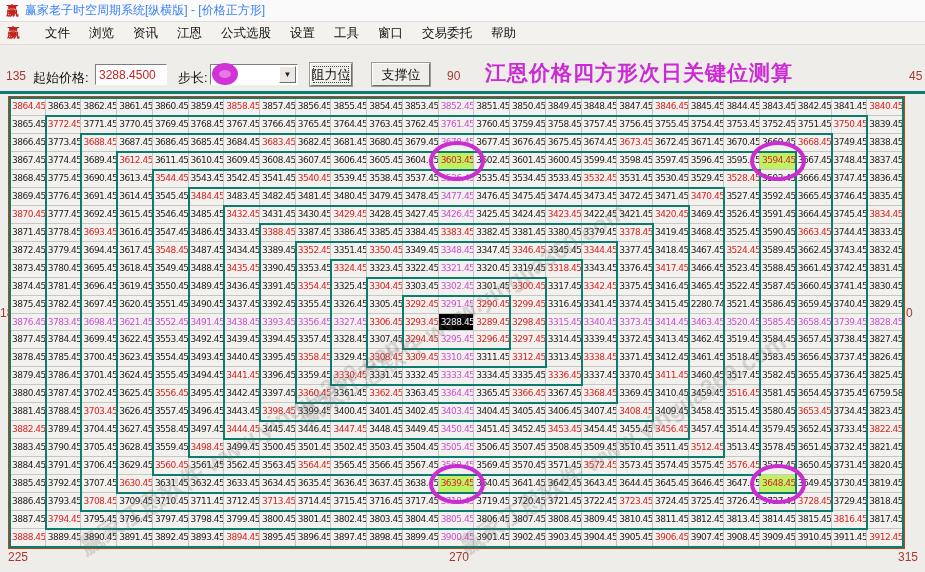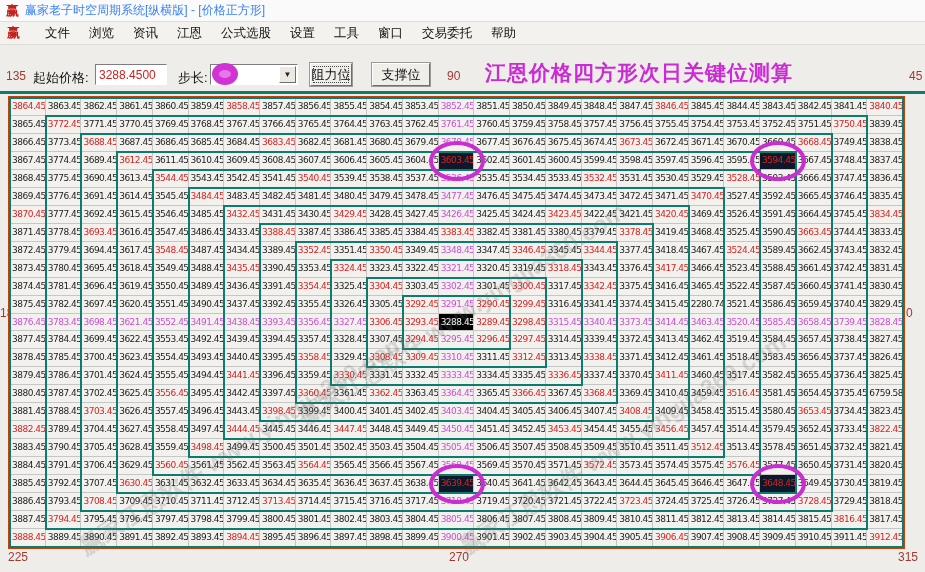--- a/index.html
+++ b/index.html
@@ -35,21 +35,21 @@
   #btn-support { left:372px; width:58px; }
   #headline { position:absolute; left:485px; top:14px; font-size:21px; font-weight:bold; color:#cb2bd4; letter-spacing:1px; white-space:nowrap; }
   #teal-rule { position:absolute; left:0; top:91px; width:925px; height:3px; background:#0c7b70; }
 
   
   #grid-wrap { position:absolute; left:8px; top:96px; width:897px; height:453px; border:2px solid #c2410c; background:#f3f1ee; }
   #grid { position:absolute; left:0; top:0; width:893px; height:449px; display:grid; grid-template-columns:repeat(25,1fr); grid-template-rows:repeat(25,1fr); }
   .cell { border-right:1px solid #c6c6c6; border-bottom:1px solid #c6c6c6; font-size:9px; line-height:16px; padding-left:2px; letter-spacing:-0.5px; white-space:nowrap; overflow:hidden; color:#1c1c1c; font-family:"DejaVu Sans",sans-serif; }
   .cell.r { color:#d42422; }
   .cell.m { color:#c94fd2; }
-  .cell.y { background:#0f172a; color:#d42422; }
+  .cell.y { background:#bef264; color:#d42422; }
   .cell.c { background:#000000; color:#ffffff; }
   .ring { position:absolute; border:2px solid #0c7b70; pointer-events:none; }
   .circle-annot { position:absolute; width:56px; height:40px; border:4px solid #cb2ed0; border-radius:50%; pointer-events:none; }
   #toolbar-circle { position:absolute; left:212px; top:63px; width:26px; height:22px; border:7px solid #d032d6; border-radius:50%; background:#e878e8; }
   .watermark { position:absolute; color:rgba(110,110,110,0.22); font-size:24px; white-space:nowrap; transform:rotate(-33deg); pointer-events:none; font-weight:bold; }
 </style>
 </head>
 <body>
 
 <div id="stage">

